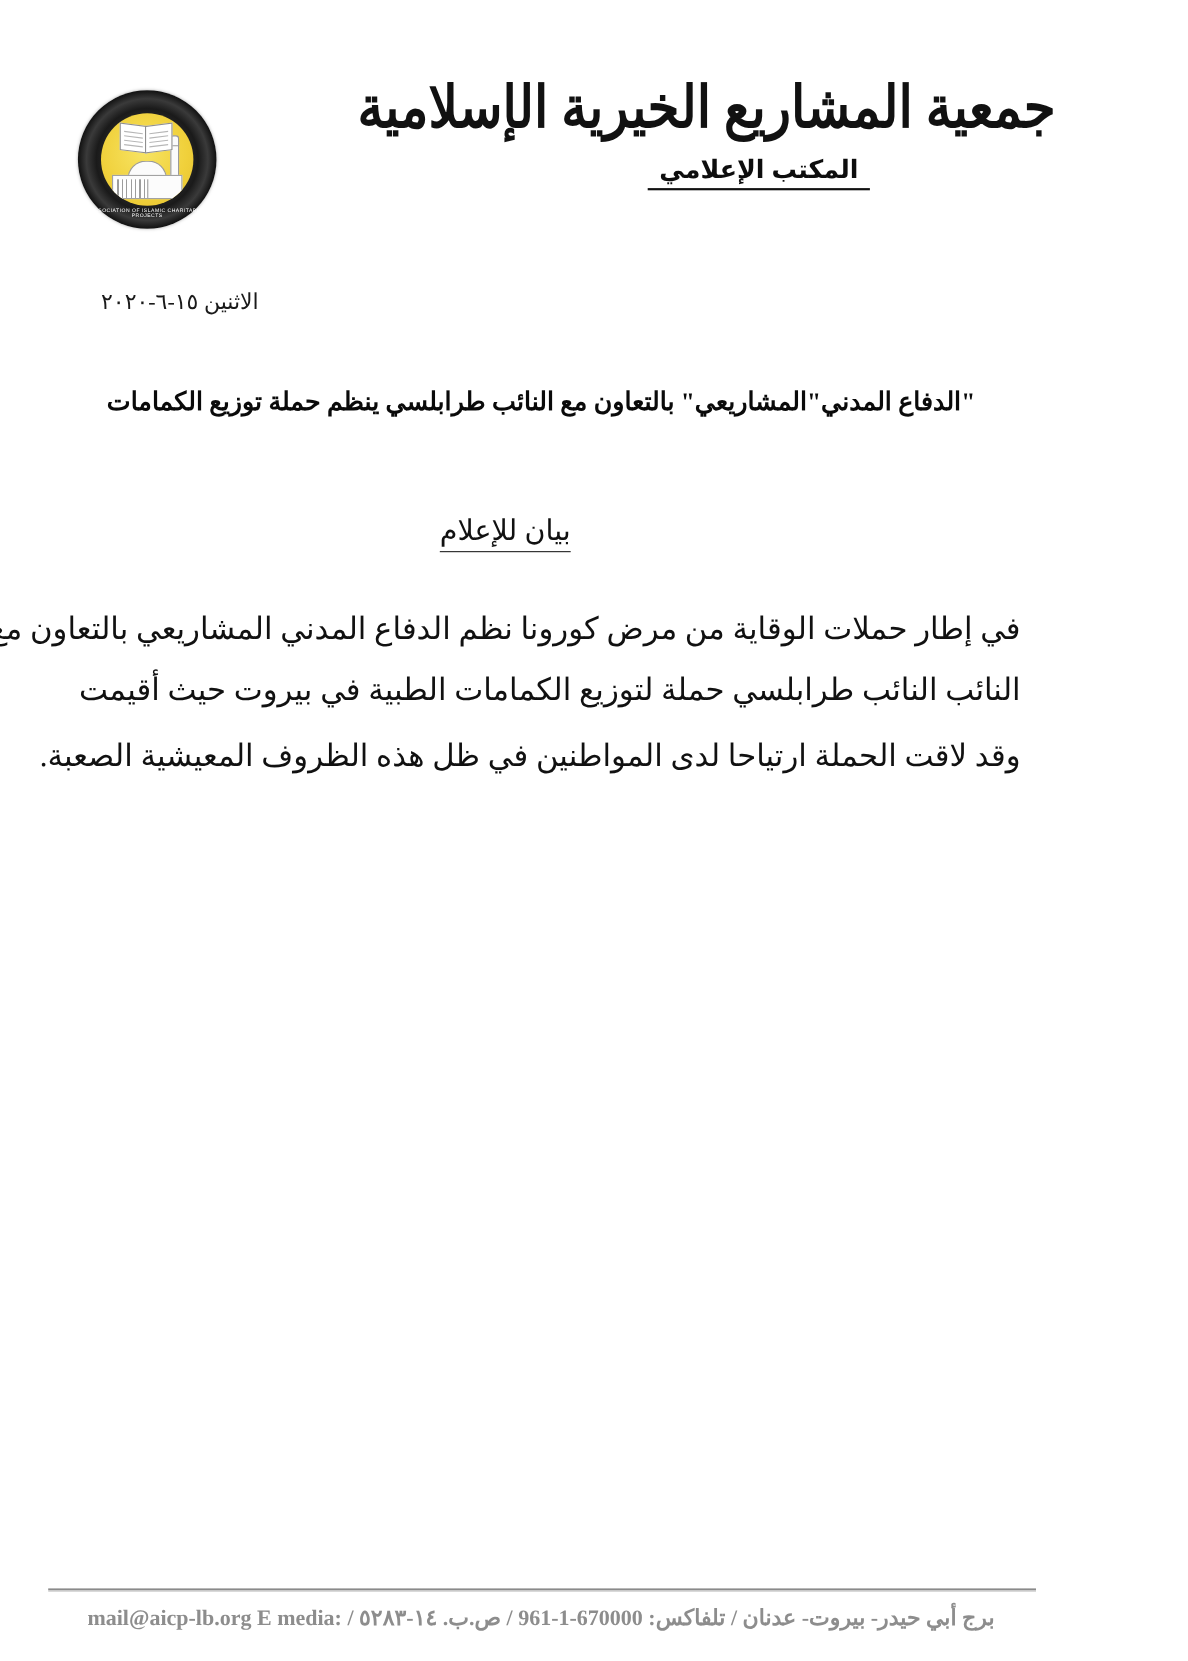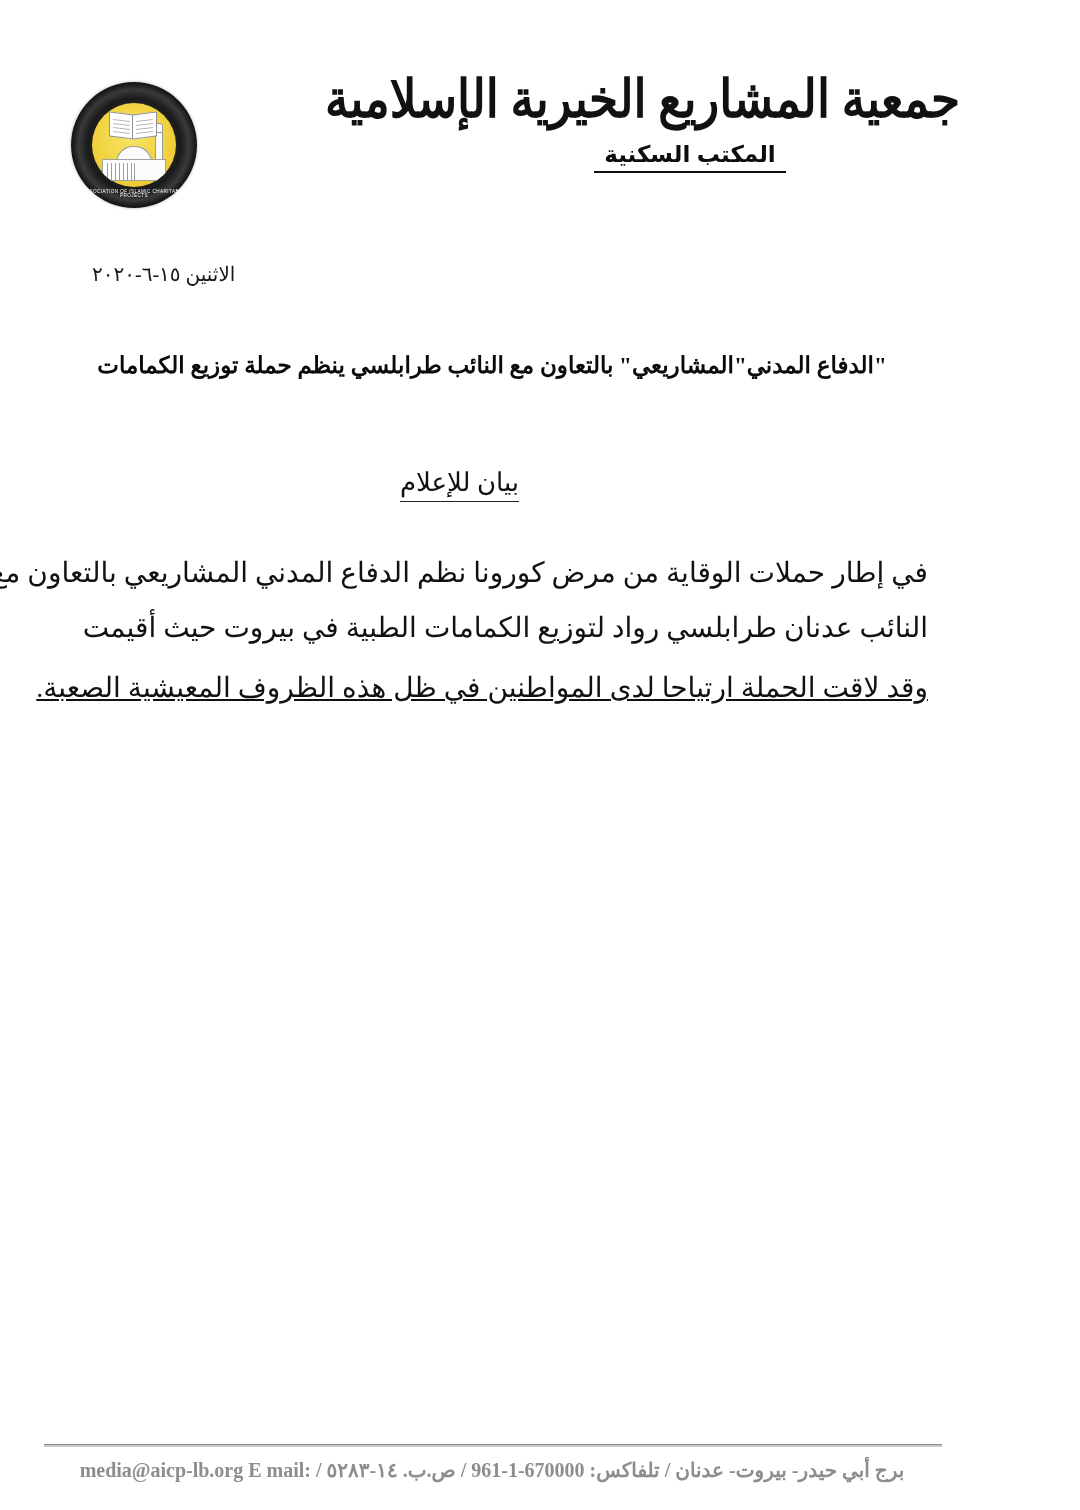--- a/index.html
+++ b/index.html
@@ -216,21 +216,21 @@
   .body-line {
     text-align: justify;
     text-align-last: justify;
     line-height: 55px;
     white-space: nowrap;
   }
   .body-line.last {
     text-align: right;
     text-align-last: right;
   }
-  .body-line.para-gap { margin-top: 5px; text-decoration: underline; }
+  .body-line.para-gap { margin-top: 5px; }
 
   
   .footer-rule {
     position: absolute;
     top: 1444px;
     left: 92px;
     width: 898px;
     height: 3px;
     background: linear-gradient(to bottom, #8a8a8a 0%, #8a8a8a 45%, #c9c9c9 46%, #c9c9c9 100%);
   }
@@ -281,46 +281,46 @@
             <div class="book-line" style="top:10px"></div>
             <div class="book-line" style="top:14px"></div>
             <div class="book-line" style="top:18px"></div>
           </div>
         </div>
       </div>
     </div>
 
     <div class="org-block">
       <div class="org-name">جمعية المشاريع الخيرية الإسلامية</div>
-      <div class="org-sub">المكتب السكنية</div>
+      <div class="org-sub">المكتب الإعلامي</div>
     </div>
 
   </div>
 
   <div class="date-line">الاثنين ١٥-٦-٢٠٢٠</div>
 
   <div class="headline">"الدفاع المدني"المشاريعي" بالتعاون مع النائب طرابلسي ينظم حملة توزيع الكمامات</div>
 
   <div class="statement-wrap">
     <span class="statement">بيان للإعلام</span>
   </div>
 
   <div class="body-text">
     <div class="body-line">في إطار حملات الوقاية من مرض كورونا نظم الدفاع المدني المشاريعي بالتعاون مع</div>
-    <div class="body-line">النائب عدنان طرابلسي رواد لتوزيع الكمامات الطبية في بيروت حيث أقيمت</div>
+    <div class="body-line">النائب النائب طرابلسي حملة لتوزيع الكمامات الطبية في بيروت حيث أقيمت</div>
     <div class="body-line last para-gap">وقد لاقت الحملة ارتياحا لدى المواطنين في ظل هذه الظروف المعيشية الصعبة.</div>
   </div>
 
   <div class="footer-rule"></div>
   <div class="footer-text">
     <span>برج أبي حيدر- بيروت- عدنان</span>
     <span>/</span>
     <span>تلفاكس:</span>
     <span class="ltr">961-1-670000</span>
     <span>/</span>
     <span>ص.ب.</span>
     <span>١٤-٥٢٨٣</span>
     <span>/</span>
-    <span class="ltr">E mail:</span>
-    <span class="ltr">media@aicp-lb.org</span>
+    <span class="ltr">E media:</span>
+    <span class="ltr">mail@aicp-lb.org</span>
   </div>
 
 </div>
 
 </body></html>

